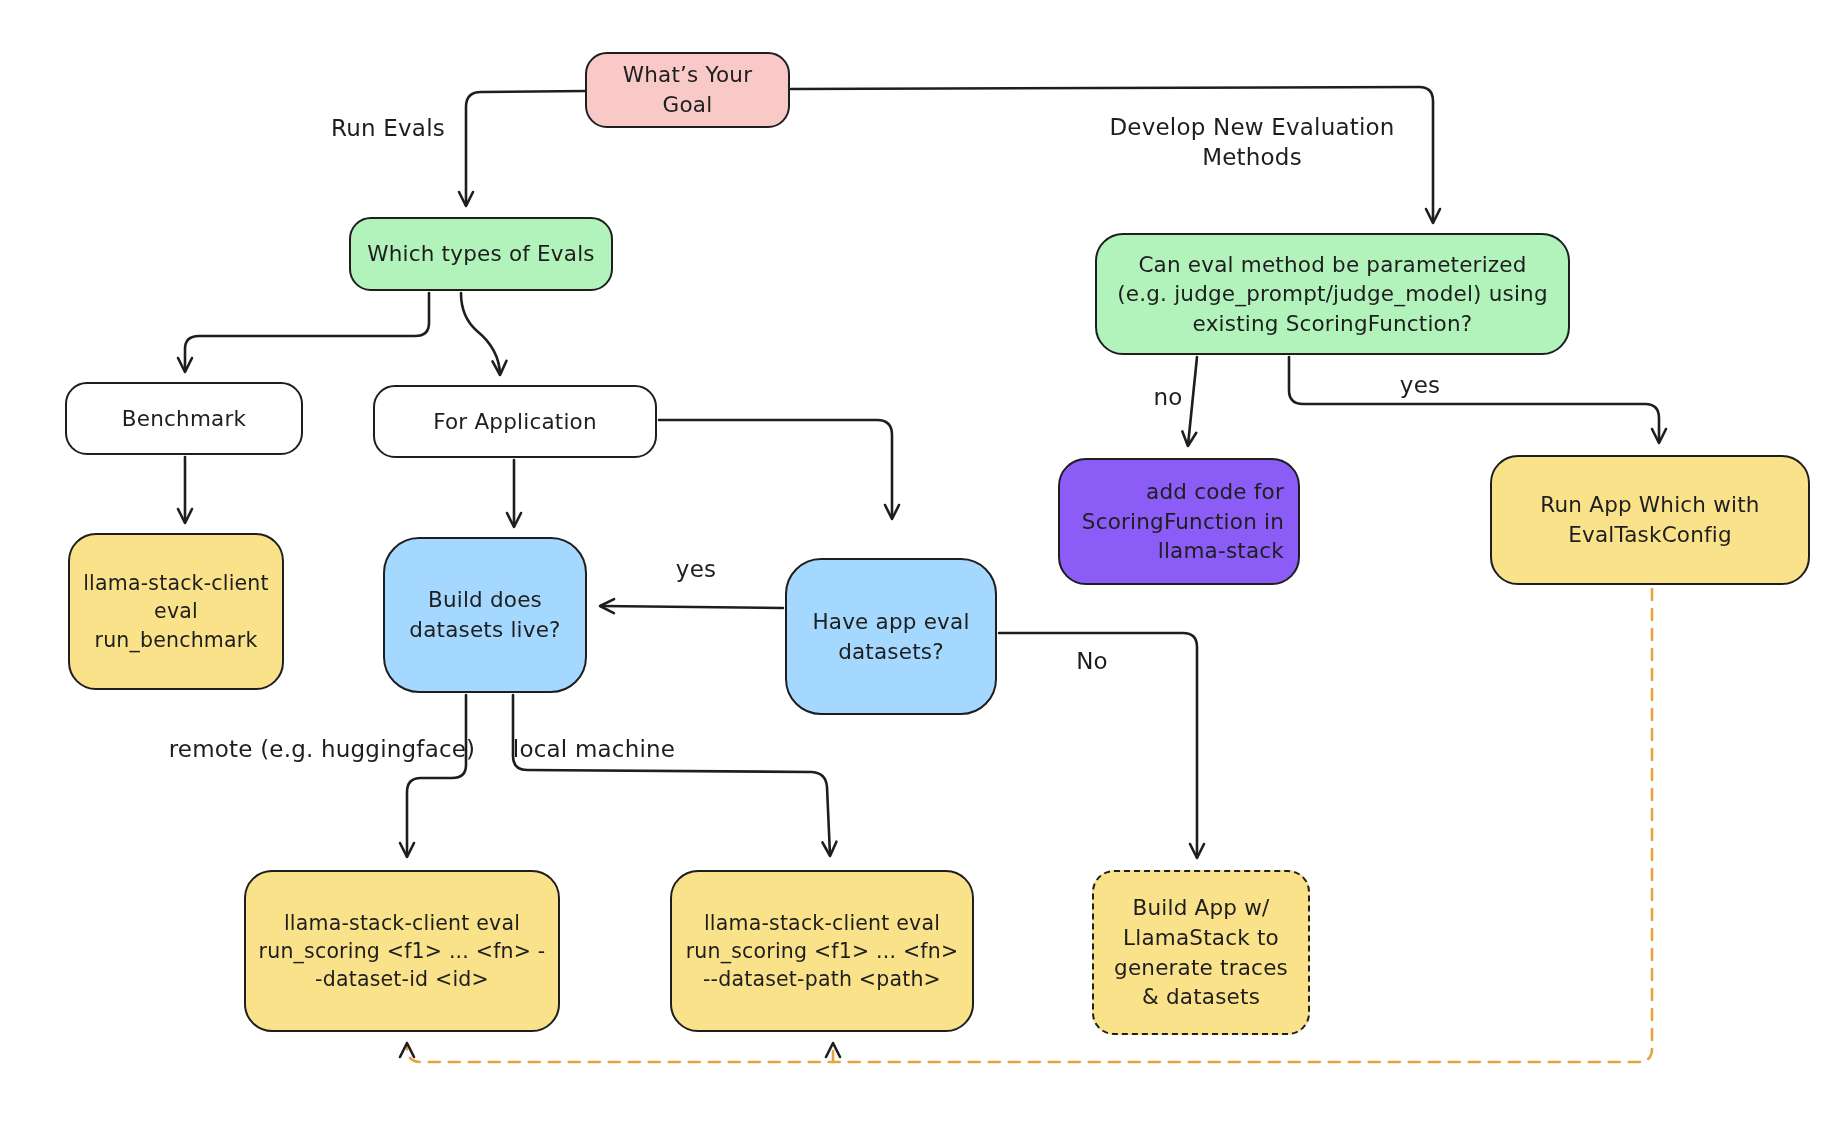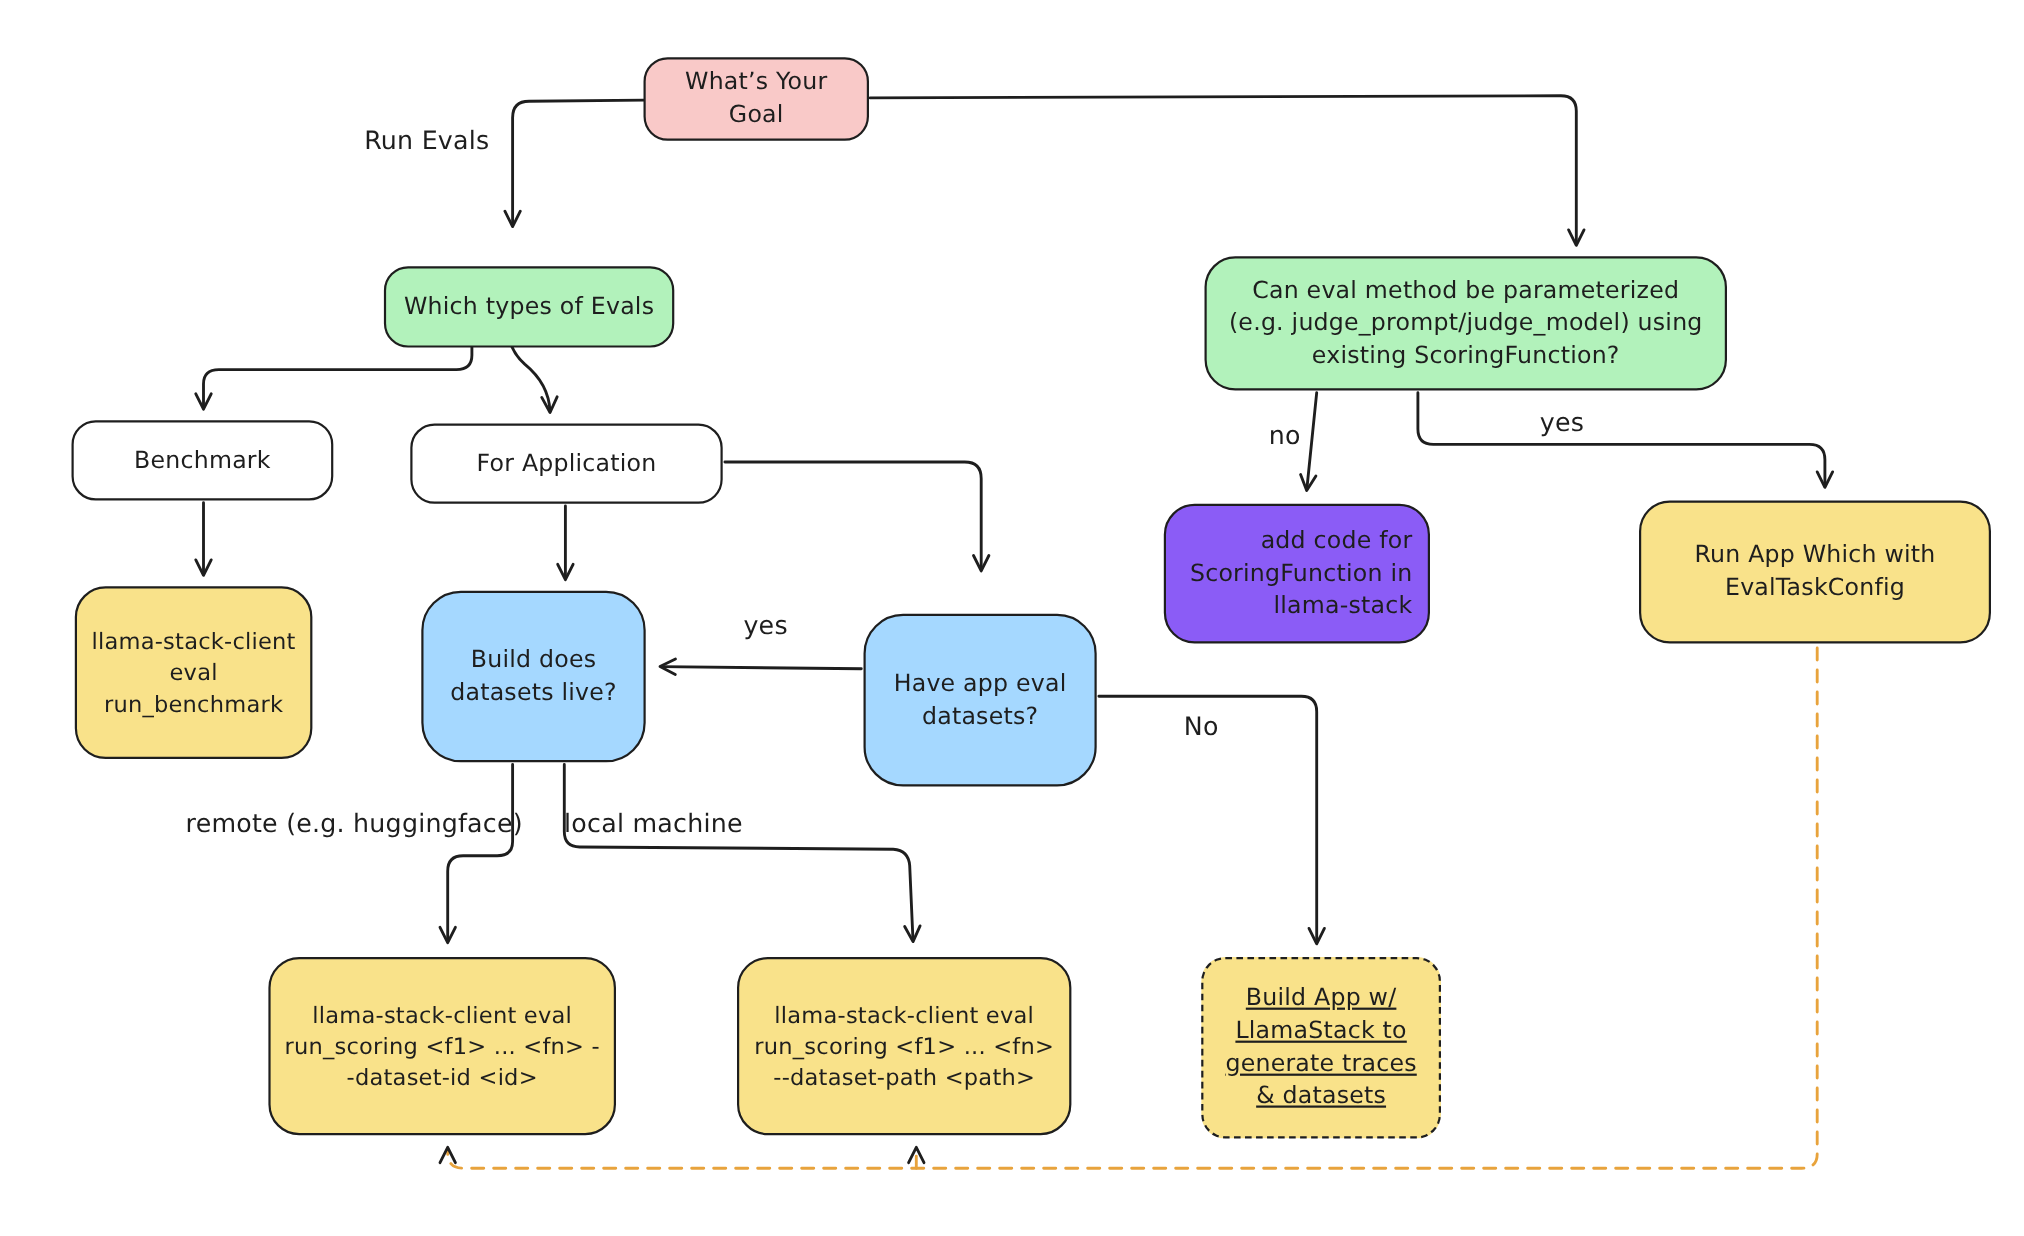--- a/index.html
+++ b/index.html
@@ -13,21 +13,21 @@
   .node {
     position:absolute; box-sizing:border-box;
     border:2.6px solid #1e1e1e; border-radius:28px;
     display:flex; align-items:center; justify-content:center;
     text-align:center; padding:8px 14px;
     font-size:21.5px; line-height:1.38; letter-spacing:0.2px;
   }
   .node.r24 { border-radius:22px; }
   .node.r34 { border-radius:36px; }
   .node.cmd { font-size:20.5px; padding:8px 11px; }
-  .node.dashedborder { border-style:dashed;text-decoration:underline; }
+  .node.dashedborder { border-style:dashed; }
   .elabel {
     position:absolute; transform:translate(-50%,-50%);
     font-size:23px; white-space:nowrap; text-align:center; line-height:1.3;
     letter-spacing:0.2px;
   }
   .elabel.wrap { white-space:normal; width:350px; }
 </style>
 </head>
 <body>
 
@@ -54,21 +54,21 @@
     <path d="M 1197 357 L 1188 445" marker-end="url(#ah)"></path>
     <path d="M 1289 357 L 1289 390 Q 1289 404 1303 404 L 1645 404 Q 1659 404 1659 418 L 1659 442" marker-end="url(#ah)"></path>
     <path d="M 466 695 L 466 765 Q 466 778 452 778 L 421 778 Q 407 778 407 792 L 407 856" marker-end="url(#ah)"></path>
     <path d="M 513 695 L 513 756 Q 513 770 527 770 L 812 772 Q 826 773 827 787 L 830 855" marker-end="url(#ah)"></path>
     <path class="orange" d="M 1652 589 L 1652 1049 Q 1652 1062 1638 1062 L 421 1062 Q 407 1062 407 1048 L 407 1044" marker-end="url(#ah-orange)"></path>
     <path class="orange" d="M 833 1062 L 833 1044" marker-end="url(#ah-orange)"></path>
   </svg>
 
   <div class="node r24" style="left: 585px; top: 52px; width: 205px; height: 76px; background: rgb(249, 201, 200);">What’s Your Goal</div>
 
-  <div class="node r24" style="left: 349px; top: 217px; width: 264px; height: 74px; background: rgb(178, 242, 187); margin-top: 25px;">Which types of Evals</div>
+  <div class="node r24" style="left: 349px; top: 217px; width: 264px; height: 74px; background: rgb(178, 242, 187);">Which types of Evals</div>
 
   <div class="node" style="left: 1095px; top: 233px; width: 475px; height: 122px; background: rgb(178, 242, 187);">Can eval method be parameterized (e.g. judge_prompt/judge_model) using existing ScoringFunction?</div>
 
   <div class="node r24" style="left: 65px; top: 382px; width: 238px; height: 73px; background: rgb(255, 255, 255);">Benchmark</div>
 
   <div class="node r24" style="left: 373px; top: 385px; width: 284px; height: 73px; background: rgb(255, 255, 255);">For Application</div>
 
   <div class="node cmd" style="left: 68px; top: 533px; width: 216px; height: 157px; background: rgb(249, 226, 138);">llama-stack-client eval run_benchmark</div>
 
   <div class="node r34" style="left: 383px; top: 537px; width: 204px; height: 156px; background: rgb(165, 216, 255);">Build does datasets live?</div>
@@ -80,20 +80,21 @@
   <div class="node" style="left: 1490px; top: 455px; width: 320px; height: 130px; background: rgb(249, 226, 138);">Run App Which with EvalTaskConfig</div>
 
   <div class="node cmd" style="left: 244px; top: 870px; width: 316px; height: 162px; background: rgb(249, 226, 138);">llama-stack-client eval run_scoring &lt;f1&gt; ... &lt;fn&gt; --dataset-id &lt;id&gt;</div>
 
   <div class="node cmd" style="left: 670px; top: 870px; width: 304px; height: 162px; background: rgb(249, 226, 138);">llama-stack-client eval run_scoring &lt;f1&gt; ... &lt;fn&gt; --dataset-path &lt;path&gt;</div>
 
   <div class="node dashedborder r24" style="left: 1092px; top: 870px; width: 218px; height: 165px; background: rgb(249, 226, 138);">Build App w/ LlamaStack to generate traces &amp; datasets</div>
 
   <div class="elabel" style="left:388px;top:129px">Run Evals</div>
 
+  <div class="elabel wrap" style="left:1252px;top:143px">Develop New Evaluation Methods</div>
 
   <div class="elabel" style="left:1168px;top:398px">no</div>
 
   <div class="elabel" style="left:1420px;top:386px">yes</div>
 
   <div class="elabel" style="left:696px;top:570px">yes</div>
 
   <div class="elabel" style="left:1092px;top:662px">No</div>
 
   <div class="elabel" style="left:322px;top:750px">remote (e.g. huggingface)</div>

